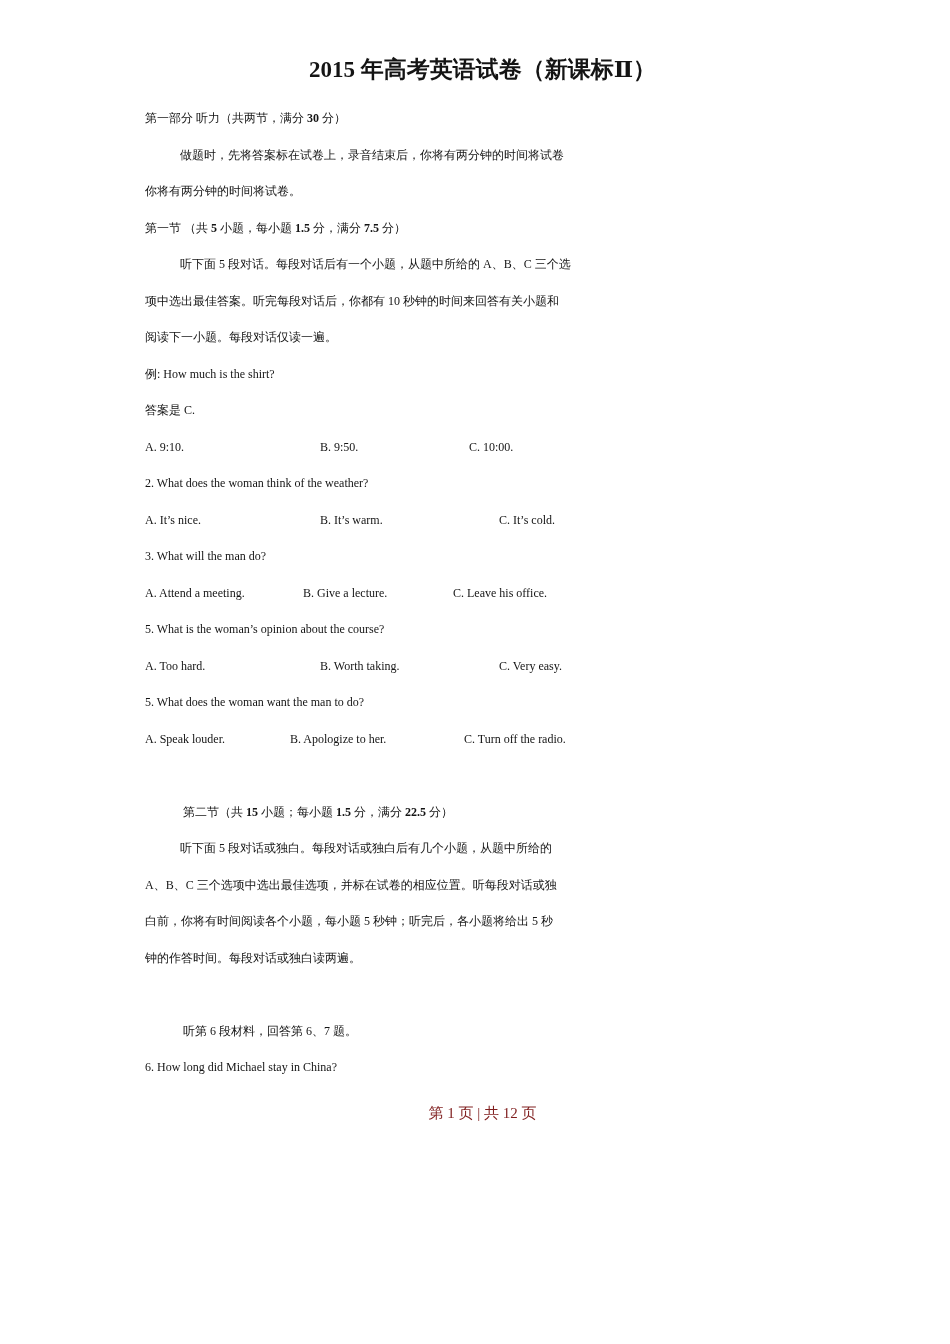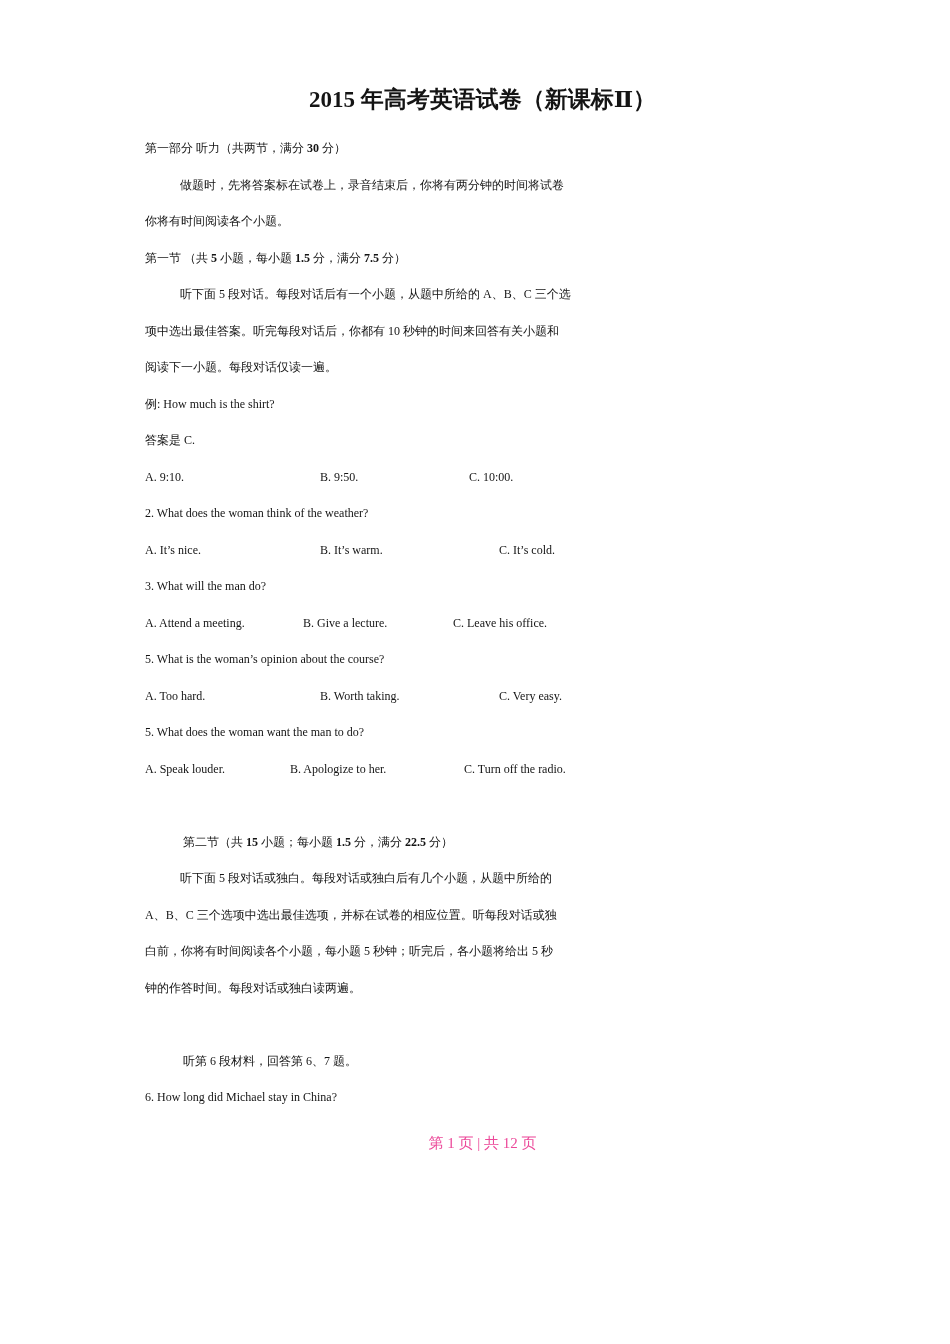--- a/index.html
+++ b/index.html
@@ -2,55 +2,55 @@
 <html><head>
 <meta charset="utf-8">
 <style>
   html,body{margin:0;padding:0;}
   body{
     width:950px;height:1344px;
     background:#ffffff;color:#141414;
     font-family:"Liberation Serif","DejaVu Serif",serif;
     overflow:hidden;
   }
-  .page{box-sizing:border-box;width:950px;height:1344px;padding:84px 130px 0 145px;position:relative;}
+  .page{box-sizing:border-box;width:950px;height:1344px;padding:54px 130px 0 145px;position:relative;}
   .title{
     font-size:23px;font-weight:bold;text-align:center;
     line-height:32px;margin-bottom:14px;white-space:nowrap;
   }
   .line{
     font-size:12px;line-height:36.5px;height:36.5px;
     white-space:nowrap;
   }
   b{font-weight:bold;}
   .indent{padding-left:35px;}
   .gap-top{margin-top:36.5px;margin-left:38px;}
   .optrow .c1,.optrow .c2{display:inline-block;}
   .ow-ex .c1{width:137px}.ow-ex .c2{width:125px}
   .ow-q1 .c1{width:172px}.ow-q1 .c2{width:146px}
   .ow-q2 .c1{width:172px}.ow-q2 .c2{width:176px}
   .ow-q3 .c1{width:155px}.ow-q3 .c2{width:147px}
   .ow-q4 .c1{width:172px}.ow-q4 .c2{width:176px}
   .ow-q5 .c1{width:142px}.ow-q5 .c2{width:171px}
   .footer{
     text-align:center;font-size:15px;line-height:24px;
-    margin-top:15px;color:#ec4899;
+    margin-top:15px;color:#7f1d1d;
   }
 </style>
 </head>
 <body>
 
 <div class="page">
 
   <div class="title">2015 年高考英语试卷（新课标Ⅱ）</div>
 
   <div class="line"><span>第一部分 听力（共两节，满分 </span><b>30</b><span> 分）</span></div>
 
   <div class="line indent">做题时，先将答案标在试卷上，录音结束后，你将有两分钟的时间将试卷</div>
-  <div class="line">你将有时间阅读各个小题。</div>
+  <div class="line">你将有两分钟的时间将试卷。</div>
 
   <div class="line"><span>第一节 （共 </span><b>5</b><span> 小题，每小题 </span><b>1.5</b><span> 分，满分 </span><b>7.5</b><span> 分）</span></div>
 
   <div class="line indent">听下面 5 段对话。每段对话后有一个小题，从题中所给的 A、B、C 三个选</div>
   <div class="line">项中选出最佳答案。听完每段对话后，你都有 10 秒钟的时间来回答有关小题和</div>
   <div class="line">阅读下一小题。每段对话仅读一遍。</div>
 
   <div class="line">例: How much is the shirt?</div>
   <div class="line">答案是 C.</div>
 

